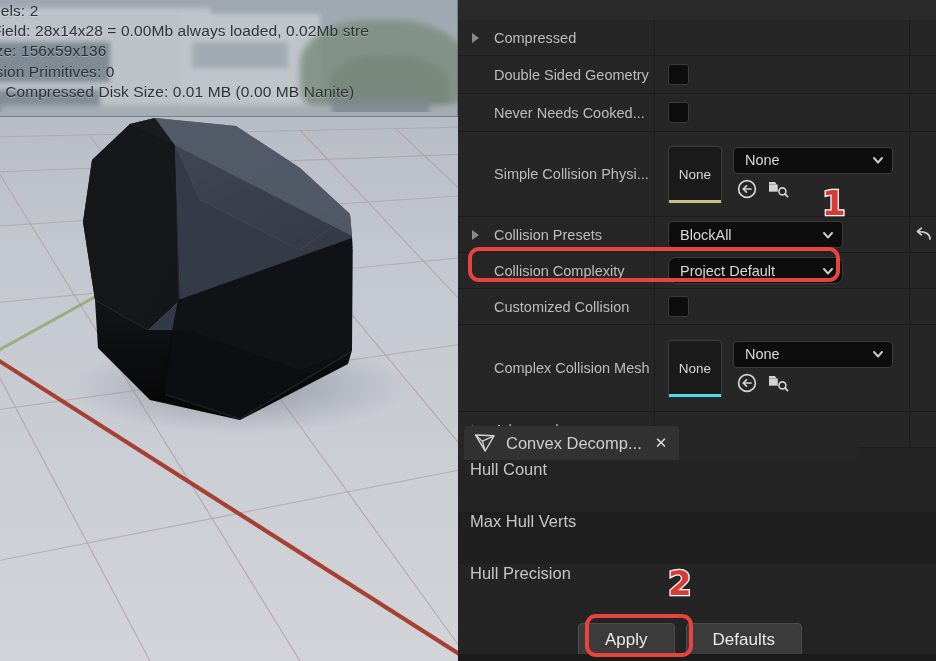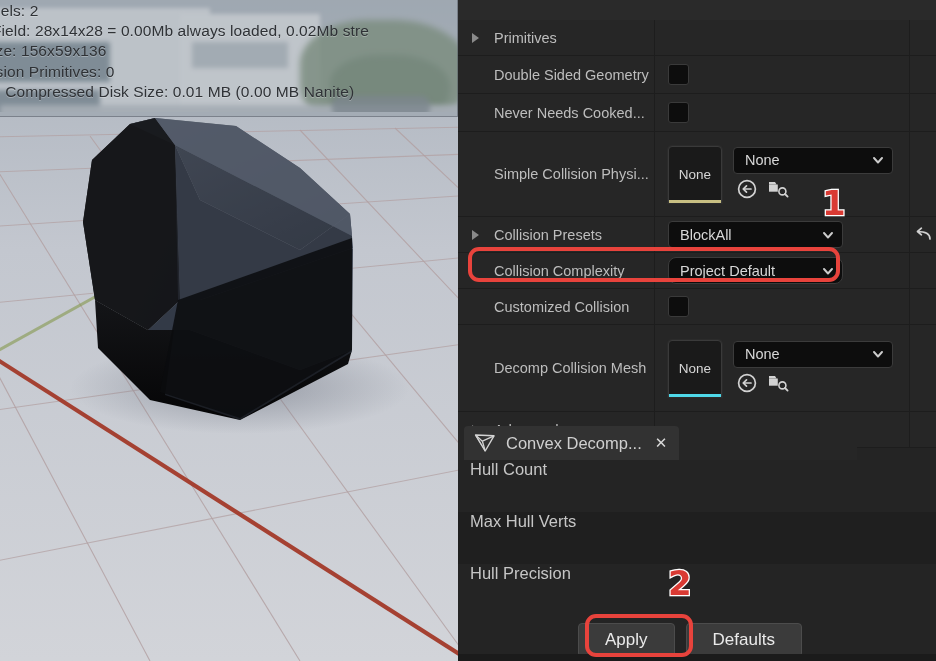--- a/index.html
+++ b/index.html
@@ -204,21 +204,21 @@
   </div>
 
   <div id="panel">
     <div id="panel-header"></div>
 
     <div class="rows">
 
       <div class="row" style="height:36px;">
         <div class="lbl">
           <span class="tri"></span>
-          <span>Primitives</span>
+          <span>Compressed</span>
         </div>
         <div class="val"></div>
         <div class="tail"></div>
       </div>
 
       <div class="row" style="height:38px;">
         <div class="lbl">
           <span>Double Sided Geometry</span>
         </div>
         <div class="val">
@@ -310,21 +310,21 @@
           <span>Customized Collision</span>
         </div>
         <div class="val">
           <span class="cbox"></span>
         </div>
         <div class="tail"></div>
       </div>
 
       <div class="row" style="height:87px;">
         <div class="lbl">
-          <span>Decomp Collision Mesh</span>
+          <span>Complex Collision Mesh</span>
         </div>
         <div class="val">
           <div class="thumb">
             <span>None</span>
             <span class="ubar" style="background:#4fd8e8;"></span>
           </div>
           <div class="asset-right">
             <div class="ddown inline">
               <span>None</span>
               <svg class="chev cv" viewBox="0 0 12 12">

